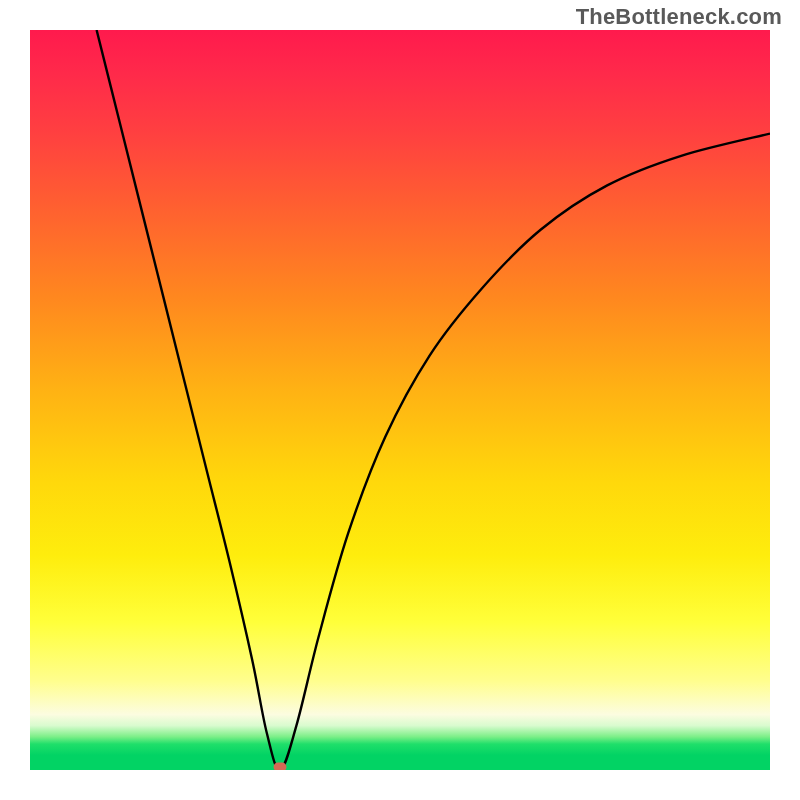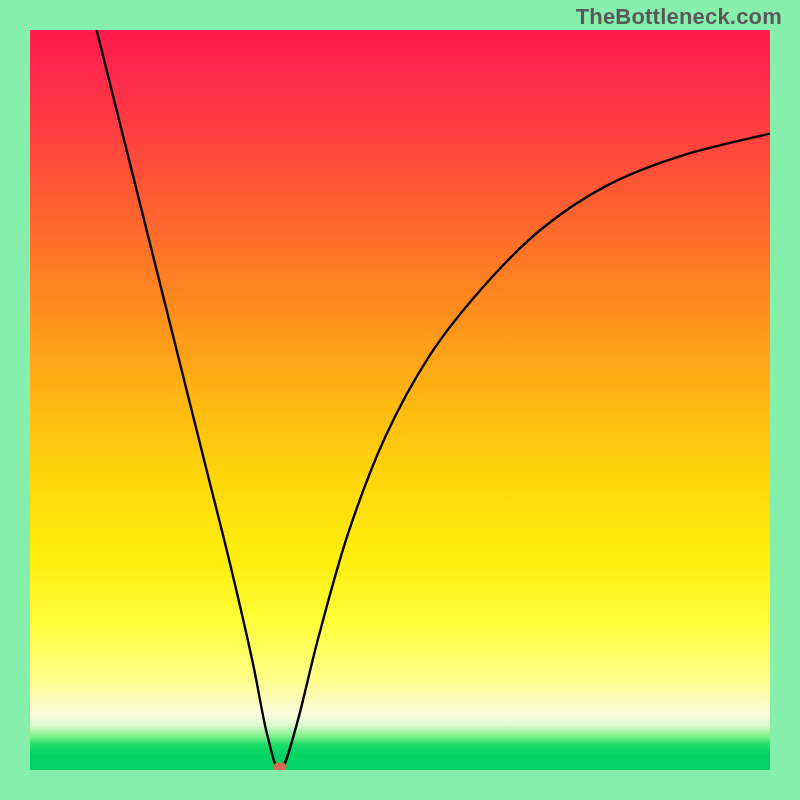--- a/index.html
+++ b/index.html
@@ -8,21 +8,21 @@
     width: 800px;
     height: 800px;
     background: #000;
     overflow: hidden;
     font-family: Arial, Helvetica, sans-serif;
   }
   .frame {
     position: relative;
     width: 800px;
     height: 800px;
-    background: #86efac;
+    background: #ffffff;
   }
   .watermark {
     position: absolute;
     top: 4px;
     right: 18px;
     color: #595959;
     font-size: 22px;
     font-weight: 600;
     letter-spacing: 0.2px;
     user-select: none;

